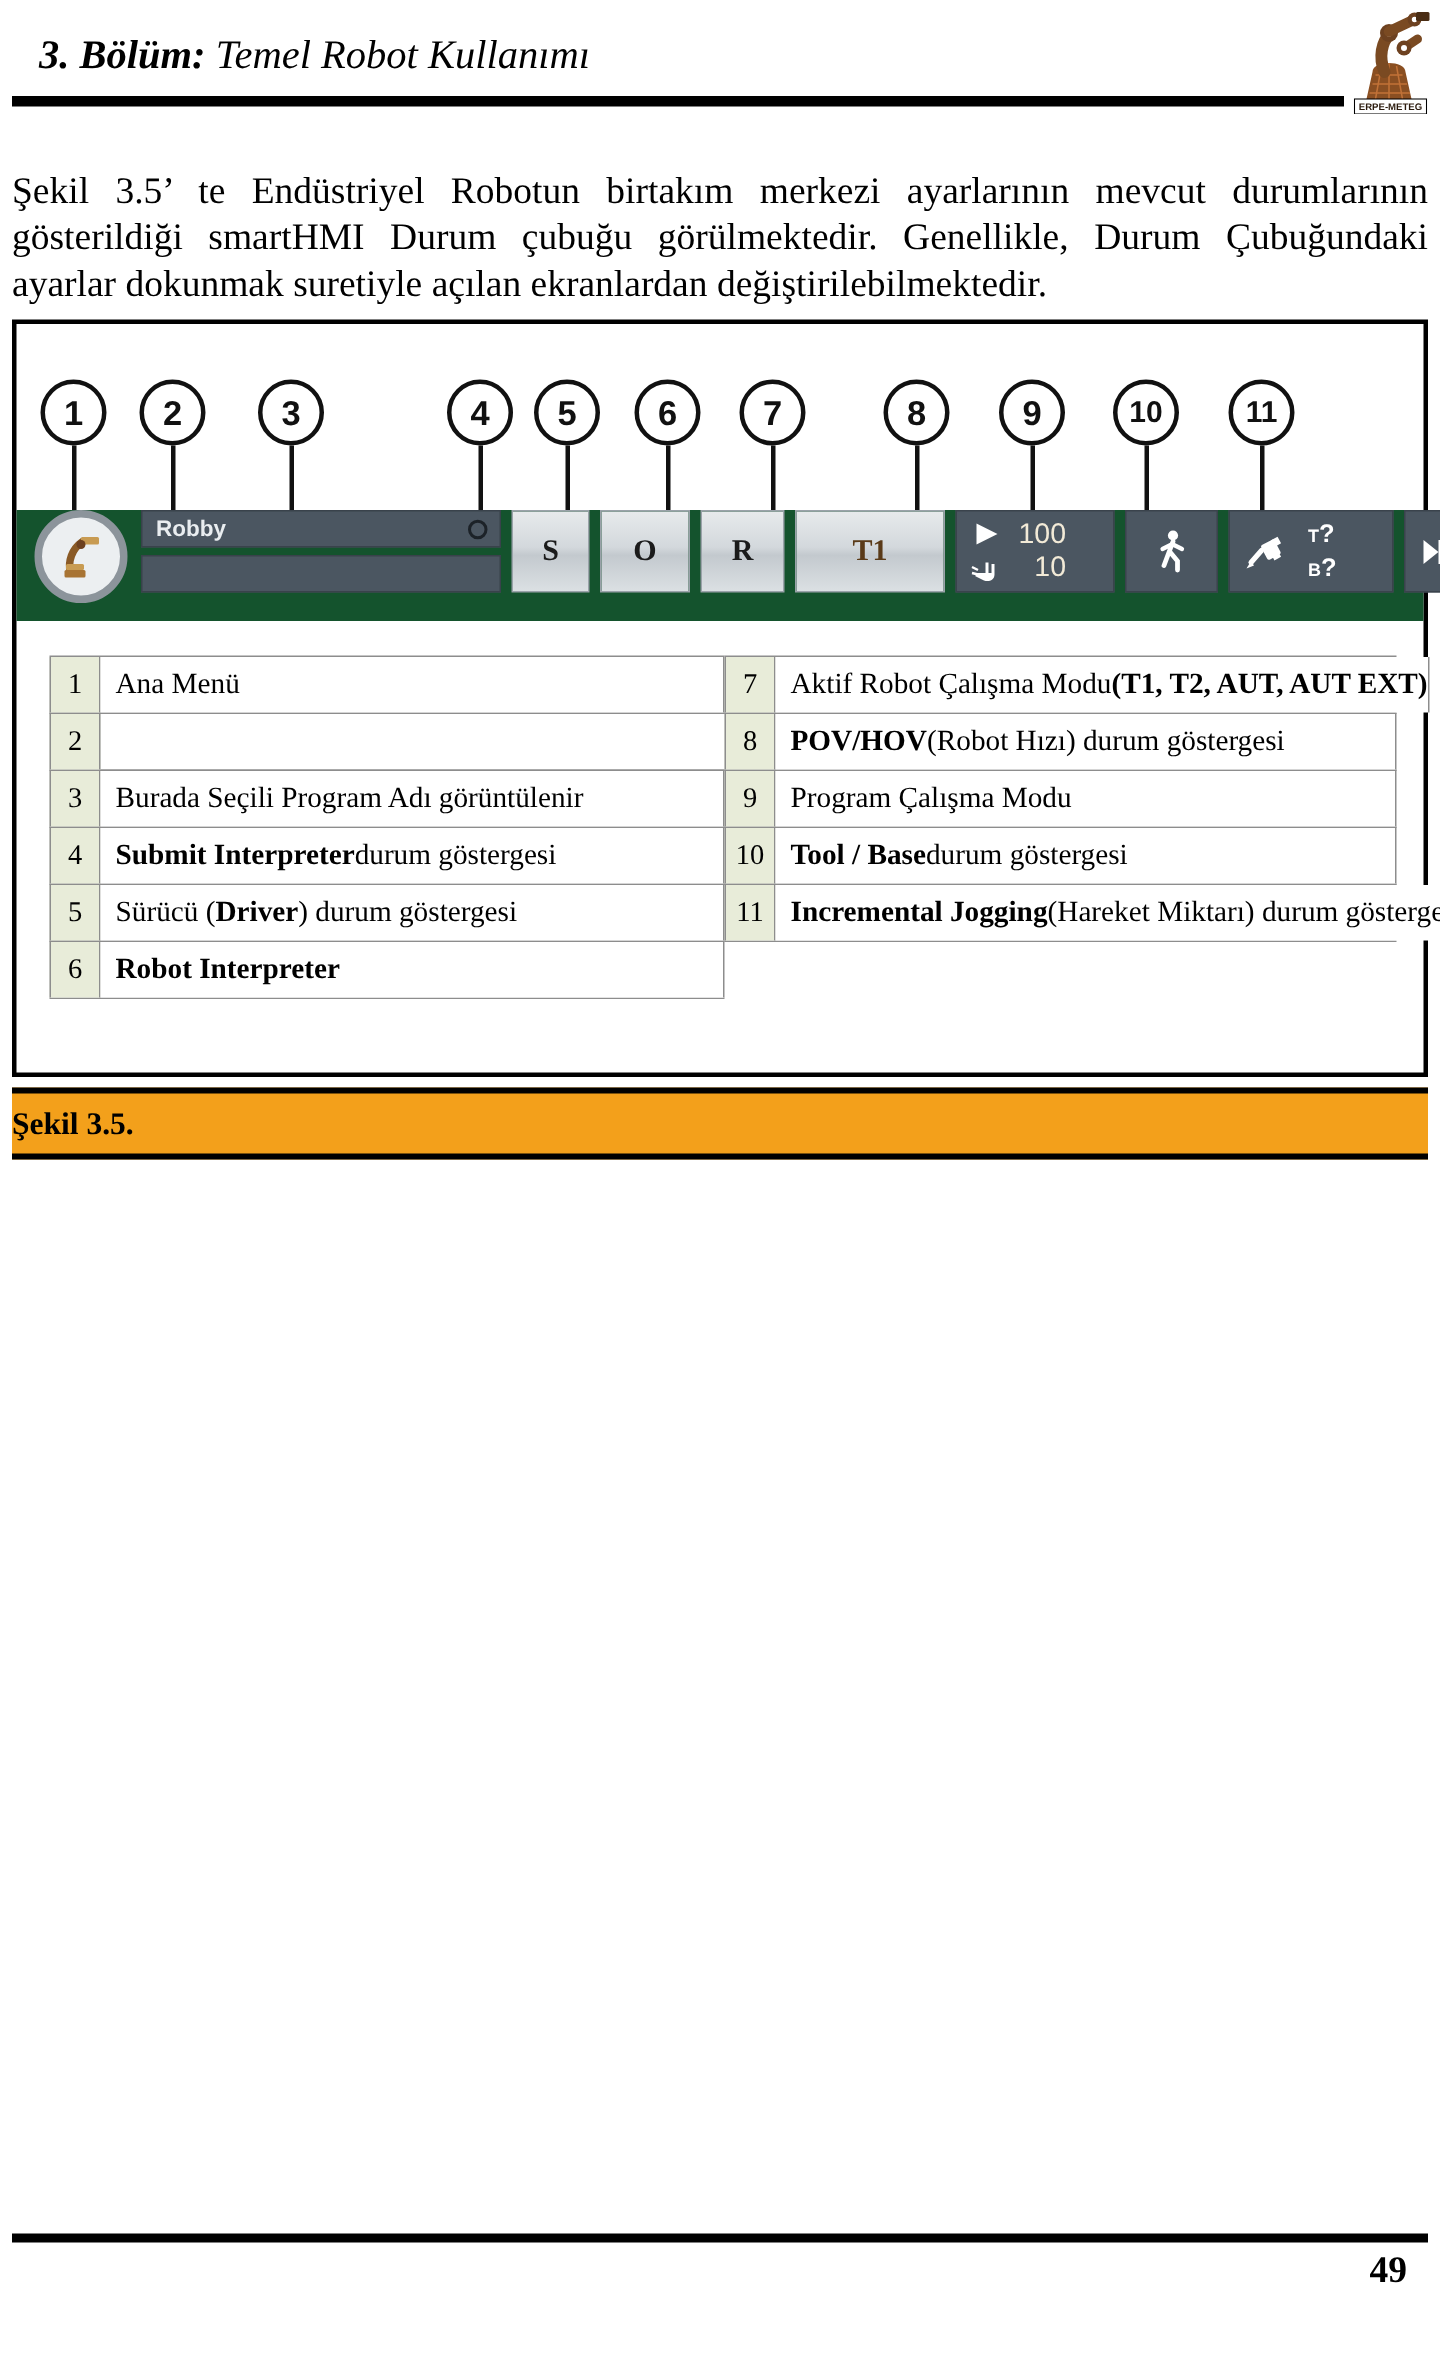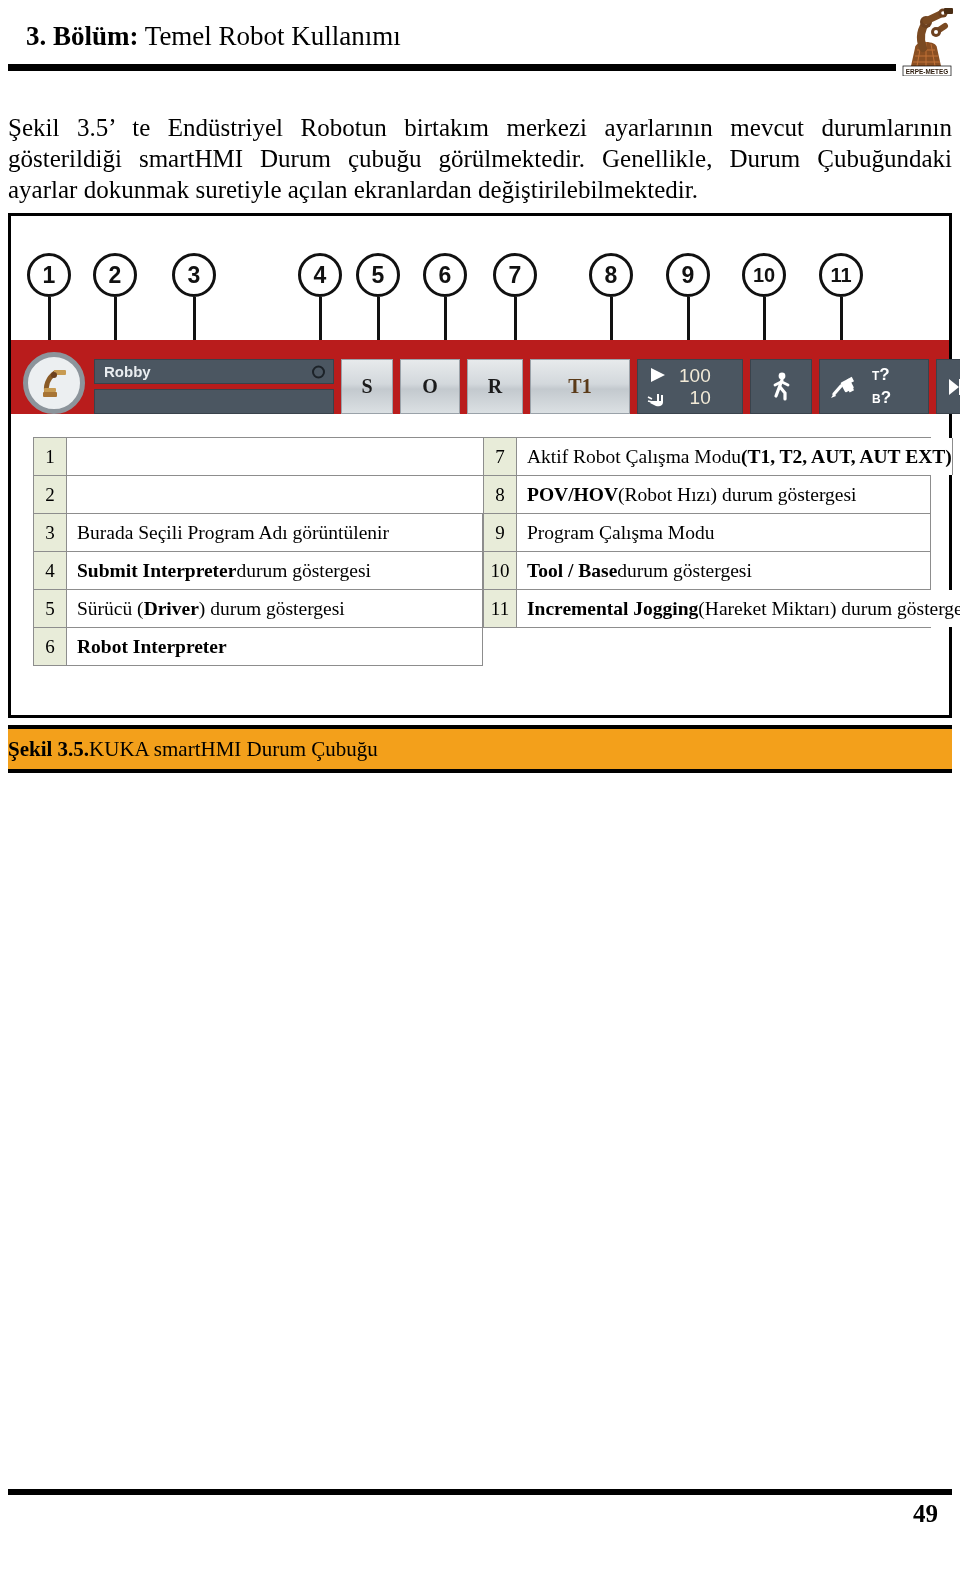--- a/index.html
+++ b/index.html
@@ -11,21 +11,21 @@
     color:#000;
     position:relative;
     overflow:hidden;
   }
   .page{position:relative;width:960px;height:1570px;}
 
   
   .header{position:absolute;left:0;top:0;width:960px;height:90px;}
   .header-title{
     position:absolute;left:26px;top:20px;
-    font-size:27px;line-height:32px;white-space:nowrap;
+    font-size:27px;line-height:32px;white-space:nowrap;font-style:italic;
   }
   .header-title .b{font-weight:bold;}
   .header-rule{
     position:absolute;left:8px;top:64px;width:888px;height:7px;
     background:#000;
   }
   .logo{
     position:absolute;left:895px;top:4px;width:62px;height:72px;
   }
   .logo svg{display:block;}
@@ -60,22 +60,22 @@
   }
   .callout .bubble.wide{font-size:20px;}
   .callout .lead{
     position:absolute;left:21px;top:44px;width:3px;
     background:#111;
   }
 
   
   .statusbar{
     position:absolute;left:0px;top:124px;width:938px;height:74px;
-    background:#b91c1c;
-    display:flex;align-items:flex-end;
+    background:#14532d;
+    display:flex;align-items:flex-start;
   }
   .sb-home{
     width:62px;height:62px;margin-left:12px;margin-right:9px;
     border-radius:50%;
     background:#eceff1;
     border:5px solid #8c949b;
     box-sizing:border-box;
     display:flex;align-items:center;justify-content:center;
     flex:0 0 auto;
   }
@@ -375,20 +375,25 @@
         </div>
       </div>
 
     </div>
 
     <div class="legend">
 
       <div class="legend-col left">
         <div class="lrow">
           <div class="lnum">1</div>
+          <div class="ltext">
+              <span>Ana Menü</span>
+              <b></b>
+              <span></span>
+            </div>
         </div>
         <div class="lrow">
           <div class="lnum">2</div>
         </div>
         <div class="lrow">
           <div class="lnum">3</div>
           <div class="ltext">
               <span>Burada Seçili Program Adı görüntülenir</span>
               <b></b>
               <span></span>
@@ -465,19 +470,18 @@
           <div class="lnum"></div>
           <div class="ltext"></div>
         </div>
       </div>
 
     </div>
   </div>
 
   <div class="caption">
     <span class="b">Şekil 3.5.</span>
-      <span> KUKA smartHMI Durum Çubuğu</span>
   </div>
 
   <div class="footer-rule"></div>
   <div class="page-num">49</div>
 
 </div>
 
 </body></html>

